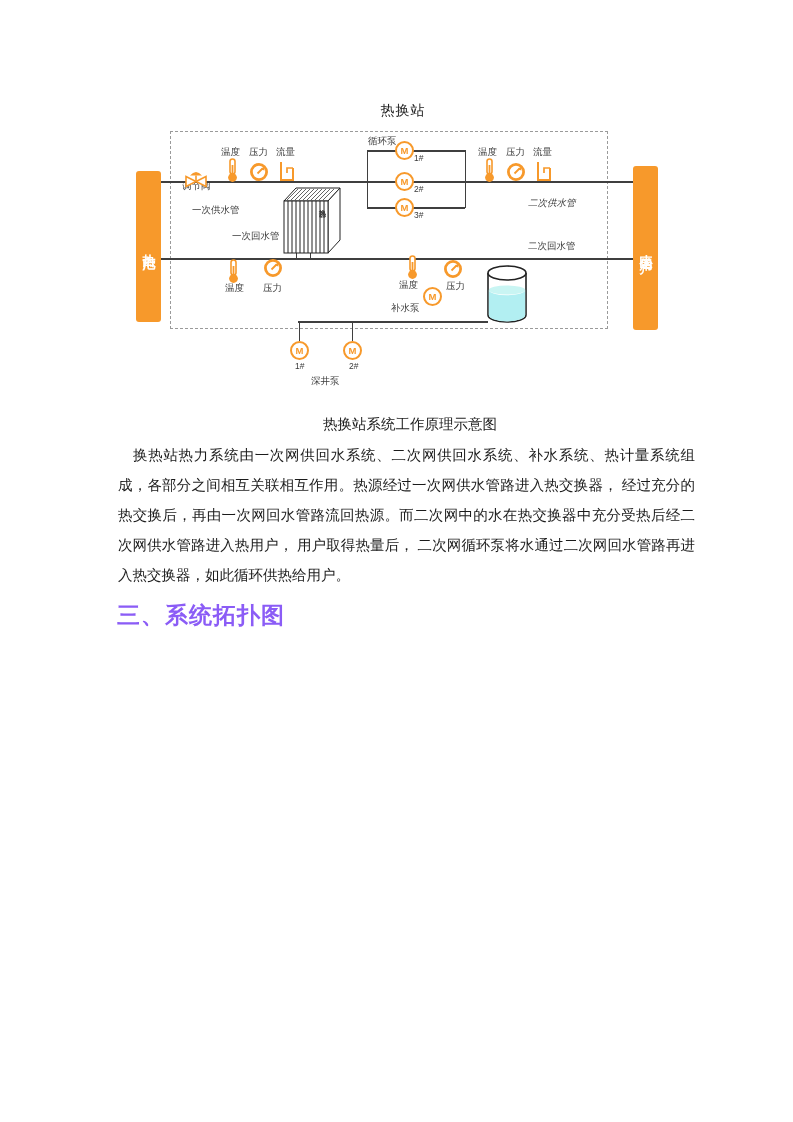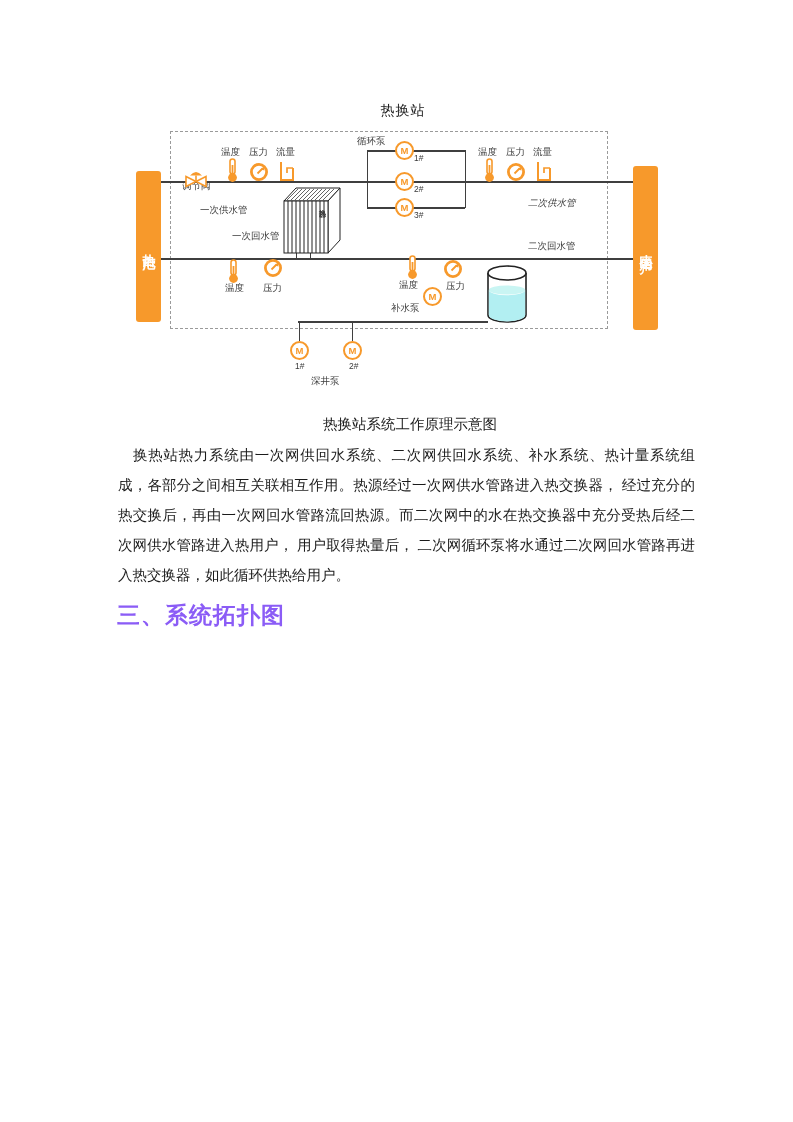--- a/index.html
+++ b/index.html
@@ -128,26 +128,26 @@
         <polygon points="14.6,4.6 15.6,8.4 11.8,7.4" fill="#F7992B"></polygon>
       </svg>
     </span>
     <span class="icon" style="left:279px;top:161px;">
       <svg width="16" height="21" viewBox="0 0 16 21">
         <path d="M2 1 L2 19 L14 19 L14 7" fill="none" stroke="#F7992B" stroke-width="2"></path>
         <path d="M14 7 L8 7 L8 12" fill="none" stroke="#F7992B" stroke-width="1.7"></path>
       </svg>
     </span>
 
-    <div class="dlabel" style="left:200px;top:204px;">一次供水管</div>
+    <div class="dlabel" style="left:192px;top:204px;">一次供水管</div>
     <div class="dlabel" style="left:184px;top:230px;margin-left:48px;">一次回水管</div>
     <div class="dlabel" style="left:528px;top:197px;font-style:italic;">二次供水管</div>
     <div class="dlabel" style="left:528px;top:240px;">二次回水管</div>
 
-    <div class="dlabel" style="left:357px;top:135px;">循环泵</div>
+    <div class="dlabel" style="left:368px;top:135px;">循环泵</div>
     <div class="pump" style="left:395px;top:141px;">
         <span>M</span>
       </div>
     <div class="plabel" style="left:414px;top:153px;">1#</div>
     <div class="pump" style="left:395px;top:172px;">
         <span>M</span>
       </div>
     <div class="plabel" style="left:414px;top:184px;">2#</div>
     <div class="pump" style="left:395px;top:198px;">
         <span>M</span>

